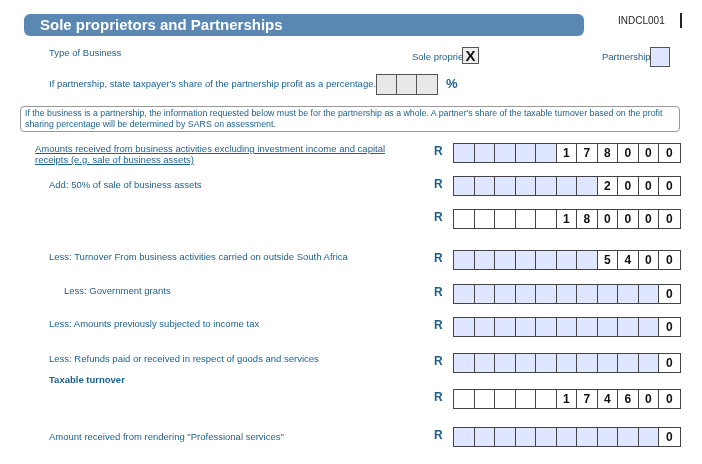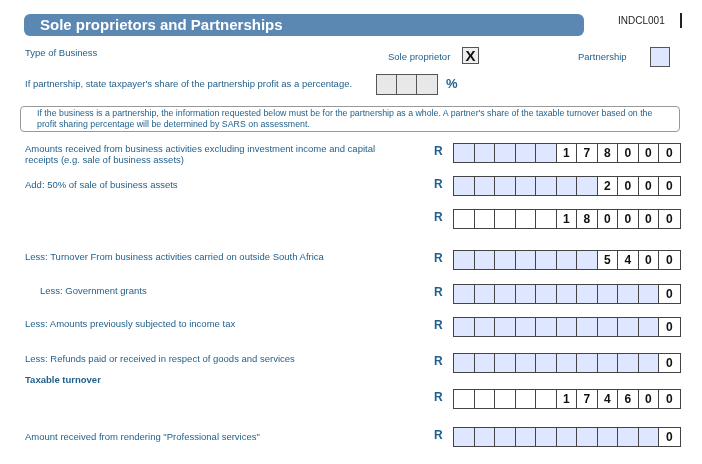--- a/index.html
+++ b/index.html
@@ -2,29 +2,29 @@
 <html><head>
 <meta charset="utf-8">
 <style>
   html, body { margin:0; padding:0; background:#ffffff; }
   body { width:702px; height:464px; position:relative; overflow:hidden; font-family:"Liberation Sans", sans-serif; color:#1f5f8c; }
   .abs { position:absolute; }
   .header-bar { left:24px; top:14px; width:560px; height:22px; background:#5b87b3; border-radius:6px; }
   .header-title { left:40px; top:14px; height:22px; line-height:22px; font-size:15px; font-weight:bold; color:#ffffff; }
   .form-code { left:618px; top:15px; font-size:10px; color:#222; }
   .code-bar { left:680px; top:13px; width:2px; height:15px; background:#222; }
-  .lbl { font-size:9.5px; color:#1f5f8c; white-space:nowrap; }
+  .lbl { font-size:9.5px; color:#1f5f8c; white-space:nowrap;margin-left:24px; }
   .lbl.bold { font-weight:bold; }
   .checkbox { width:17px; height:17px; border:1px solid #555; background:#dfe6ff; box-sizing:border-box; display:flex; align-items:center; justify-content:center; font-weight:bold; font-size:15px; color:#111; }
   .checkbox.checked { background:#eeeeee; }
   .pct-boxes { display:flex; border:1px solid #555; height:19px; }
   .pct-boxes span { width:20px; height:19px; background:#e8e8e8; border-right:1px solid #555; box-sizing:border-box; }
   .pct-boxes span:last-child { border-right:none; }
   .pct-sign { font-size:13px; font-weight:bold; color:#1f5f8c; }
-  .note-box { left:20px; top:106px; width:660px; height:26px; border:1px solid #999; border-radius:4px; box-sizing:border-box; padding:1px 16px; font-size:8.8px; line-height:11px; color:#1f5f8c; }
+  .note-box { left:20px; top:106px; width:660px; height:26px; border:1px solid #999; border-radius:4px; box-sizing:border-box; padding:1px 4px; font-size:8.8px; line-height:11px; color:#1f5f8c; }
   .r-label { font-size:12px; font-weight:bold; color:#1f5f8c; }
   .amount { display:flex; border:1px solid #444; height:20px; box-sizing:border-box; }
   .amount span { width:20.5px; height:18px; border-right:1px solid #444; box-sizing:border-box; font-size:12px; font-weight:bold; color:#111; text-align:center; line-height:18px; background:#dfe6ff; }
   .amount span:last-child { border-right:none; }
   .amount.white span { background:#ffffff; }
 </style>
 </head>
 <body>
 
 <div class="abs header-bar"></div>
@@ -42,21 +42,21 @@
 <div class="abs pct-boxes" style="left:376px;top:74px;">
   <span></span>
   <span></span>
   <span></span>
 </div>
 <div class="abs pct-sign" style="left:446px;top:76px;">%</div>
 
 <div class="abs note-box">If the business is a partnership, the information requested below must be for the partnership as a whole. A partner's share of the taxable turnover based on the profit sharing percentage will be determined by SARS on assessment.</div>
 
 <div id="rows-container">
-    <div class="abs lbl" style="left: 25px; top: 143px; white-space: normal; width: 360px; line-height: 11px;">Amounts received from business activities excluding investment income and capital receipts (e.g. sale of business assets)</div>
+    <div class="abs lbl" style="left: 11px; top: 143px; white-space: normal; width: 360px; line-height: 11px; text-decoration: underline;">Amounts received from business activities excluding investment income and capital receipts (e.g. sale of business assets)</div>
     <div class="abs r-label" style="left: 434px; top: 144px;">R</div>
     <div class="abs amount" style="left: 453px; top: 143px;">
       <span></span>
       <span></span>
       <span></span>
       <span></span>
       <span></span>
       <span style="background: rgb(255, 255, 255);">1</span>
       <span style="background: rgb(255, 255, 255);">7</span>
       <span style="background: rgb(255, 255, 255);">8</span>

